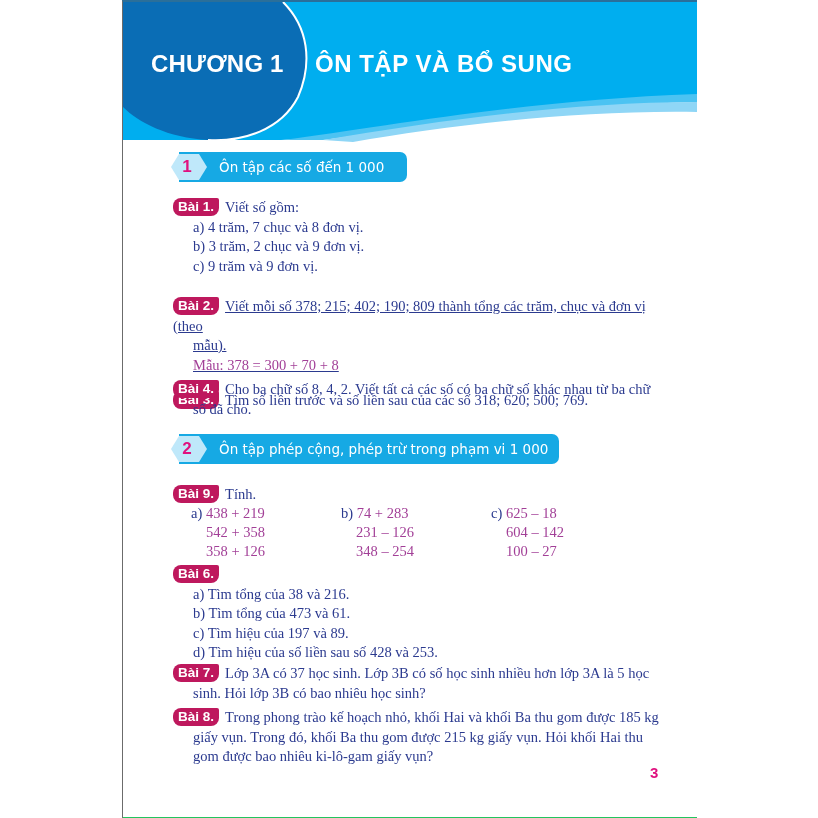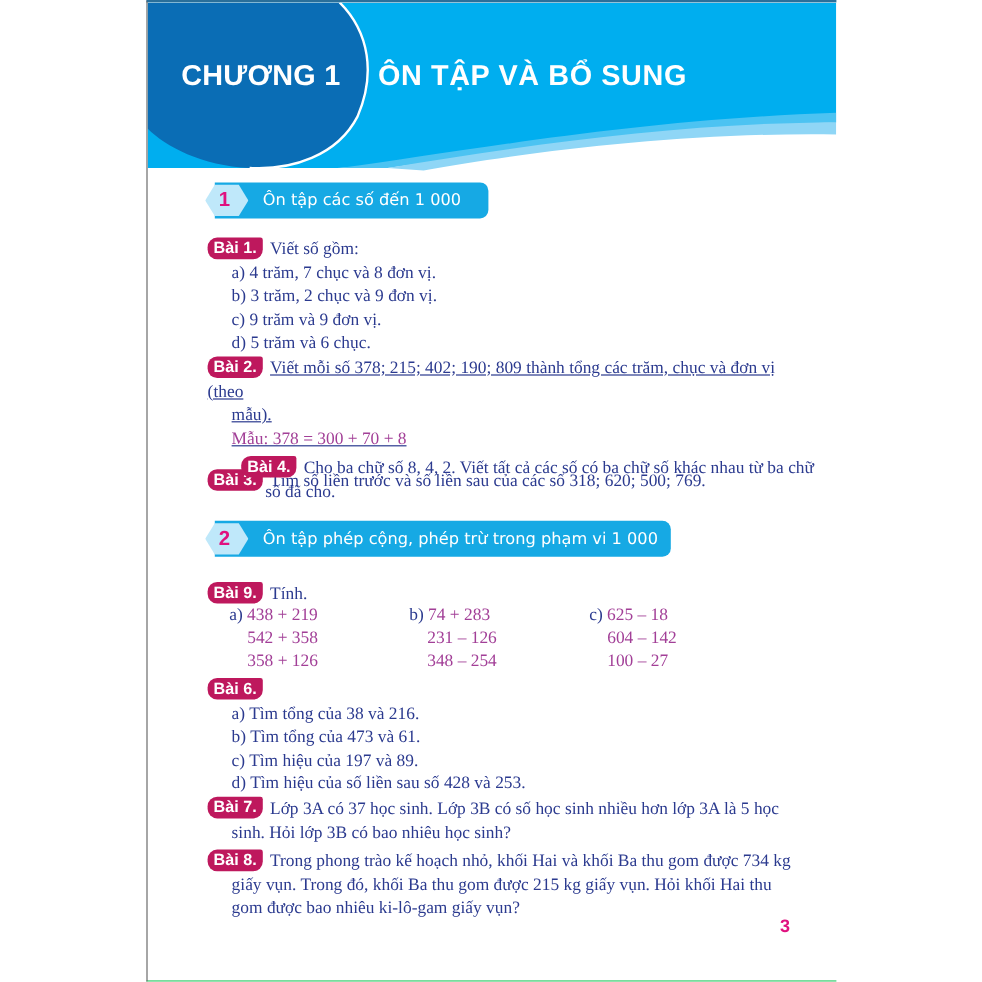--- a/index.html
+++ b/index.html
@@ -75,34 +75,33 @@
       <span>1</span>
     </div>
     <div class="section-text">Ôn tập các số đến 1 000</div>
   </div>
 
   <div class="ex" style="top:196px;">
     <div><span class="badge">Bài 1.</span><span>Viết số gồm:</span></div>
     <div class="indent">a) 4 trăm, 7 chục và 8 đơn vị.</div>
     <div class="indent">b) 3 trăm, 2 chục và 9 đơn vị.</div>
     <div class="indent">c) 9 trăm và 9 đơn vị.</div>
-    <div class="indent">d) 5 trăm và 6 chục.</div>
   </div>
 
   <div class="ex" style="top:295px;text-decoration:underline;">
     <div><span class="badge">Bài 2.</span><span>Viết mỗi số 378; 215; 402; 190; 809 thành tổng các trăm, chục và đơn vị (theo</span></div>
     <div class="indent">mẫu).</div>
     <div class="indent mau">Mẫu: 378 = 300 + 70 + 8</div>
   </div>
 
   <div class="ex" style="top:355px;margin-top:34px;">
     <div><span class="badge">Bài 3.</span><span>Tìm số liền trước và số liền sau của các số 318; 620; 500; 769.</span></div>
   </div>
 
-  <div class="ex" style="top:378px;margin-left:28px;">
+  <div class="ex" style="top:378px;">
     <div><span class="badge">Bài 4.</span><span>Cho ba chữ số 8, 4, 2. Viết tất cả các số có ba chữ số khác nhau từ ba chữ</span></div>
     <div class="indent">số đã cho.</div>
   </div>
 
   <div class="section-bar" style="left:56px; top:432px; width:380px;">
     <div class="section-num">
       <svg width="36" height="28" viewBox="0 0 36 28">
         <polygon points="8,1 28,1 36,14 28,27 8,27 0,14" fill="#bfe8fa"></polygon>
       </svg>
       <span>2</span>
@@ -138,19 +137,19 @@
     <div class="indent">c) Tìm hiệu của 197 và 89.</div>
     <div class="indent">d) Tìm hiệu của số liền sau số 428 và 253.</div>
   </div>
 
   <div class="ex" style="top:662px;">
     <div><span class="badge">Bài 7.</span><span>Lớp 3A có 37 học sinh. Lớp 3B có số học sinh nhiều hơn lớp 3A là 5 học</span></div>
     <div class="indent">sinh. Hỏi lớp 3B có bao nhiêu học sinh?</div>
   </div>
 
   <div class="ex" style="top:706px;">
-    <div><span class="badge">Bài 8.</span><span>Trong phong trào kế hoạch nhỏ, khối Hai và khối Ba thu gom được 734 kg</span></div>
+    <div><span class="badge">Bài 8.</span><span>Trong phong trào kế hoạch nhỏ, khối Hai và khối Ba thu gom được 185 kg</span></div>
     <div class="indent">giấy vụn. Trong đó, khối Ba thu gom được 215 kg giấy vụn. Hỏi khối Hai thu</div>
     <div class="indent">gom được bao nhiêu ki-lô-gam giấy vụn?</div>
   </div>
 
   <div class="page-num">3</div>
 </div>
 
 </body></html>

